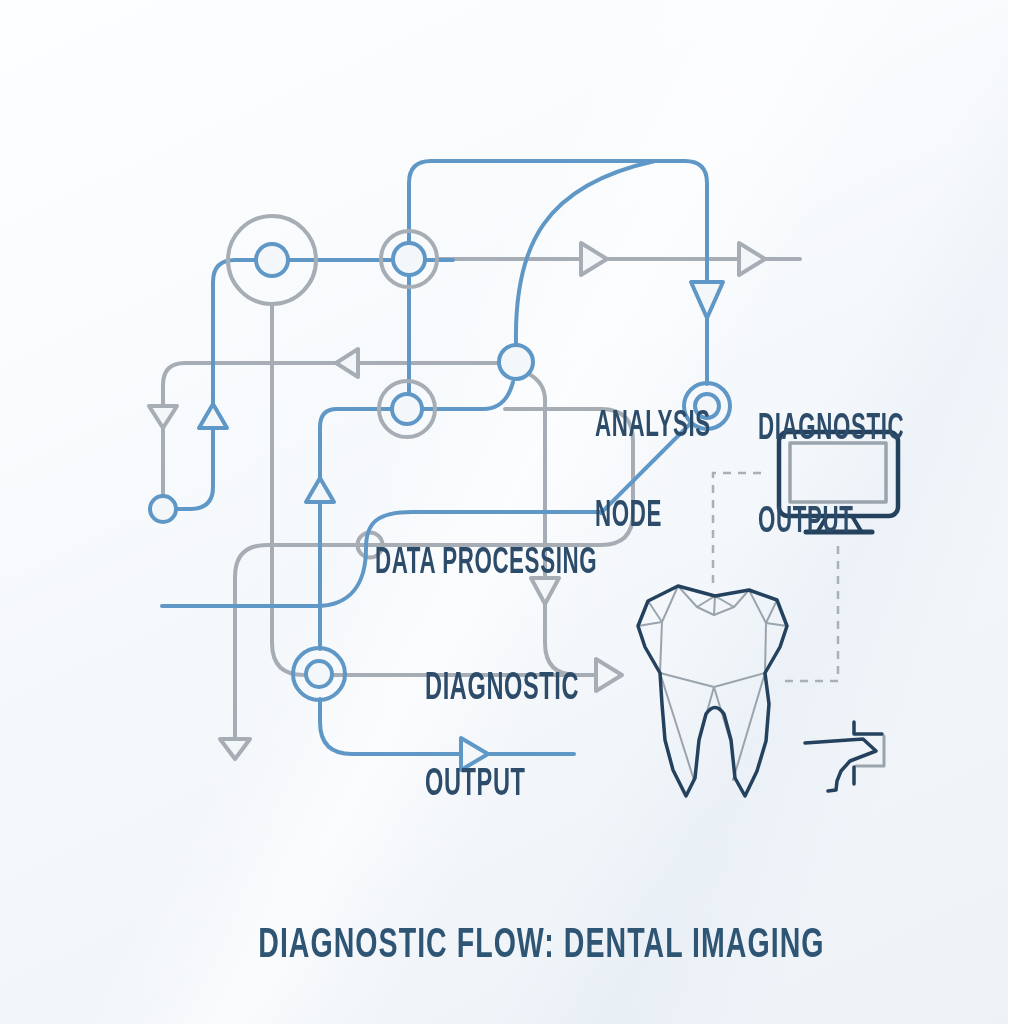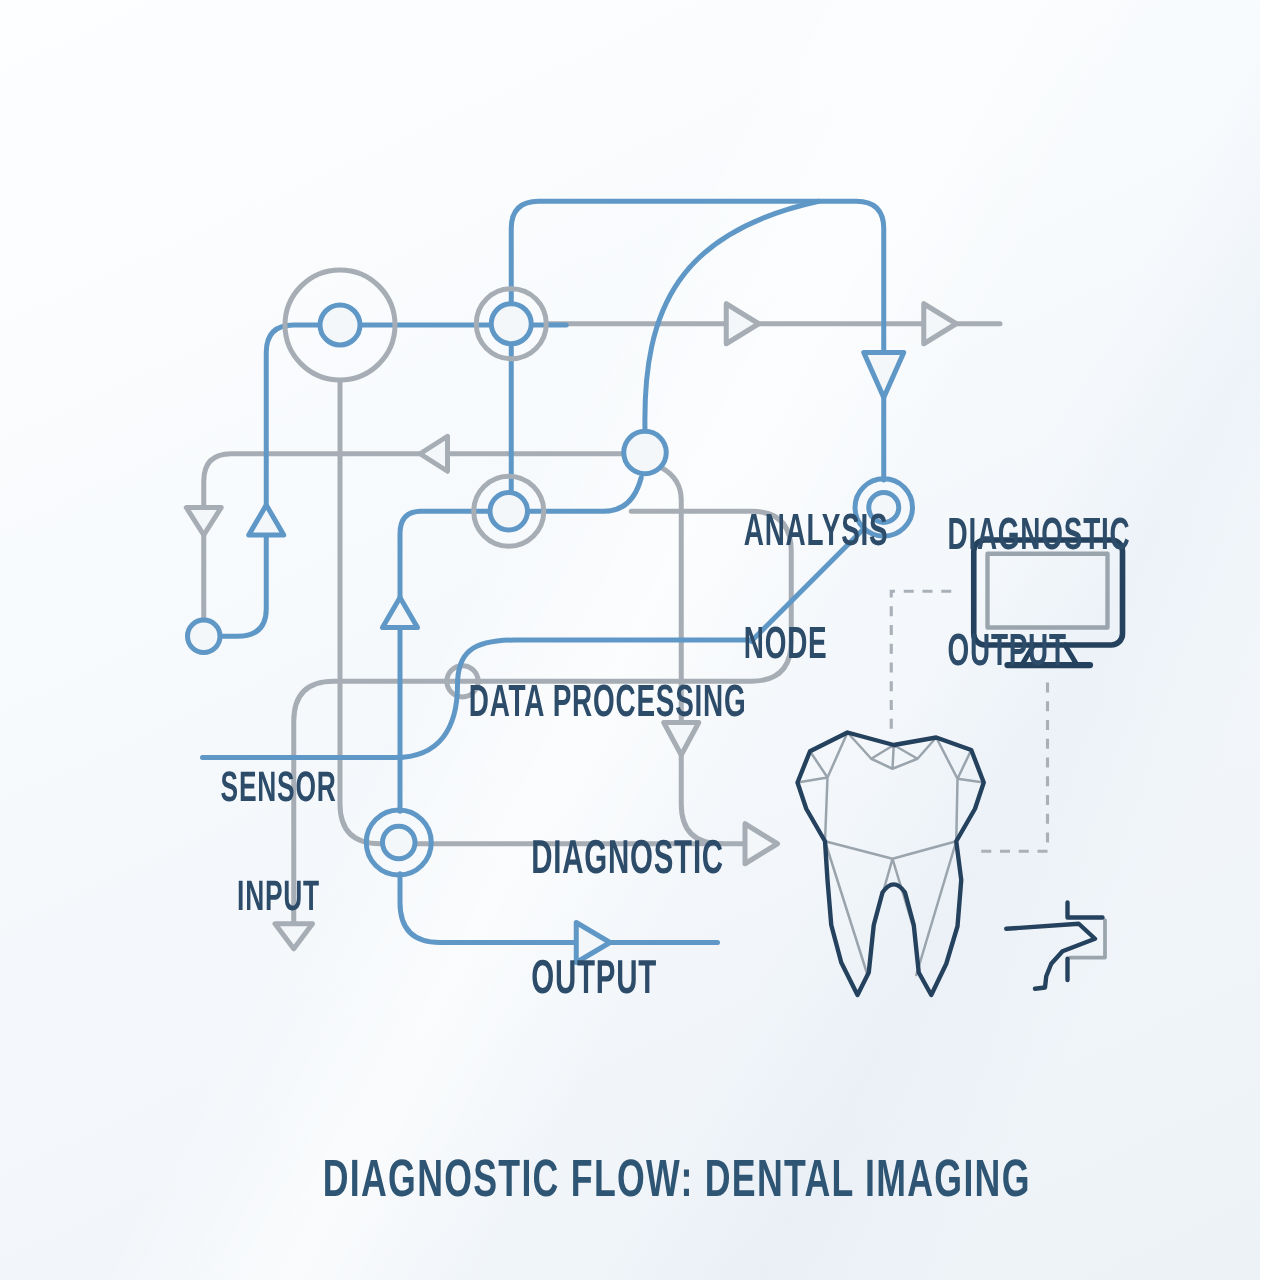--- a/index.html
+++ b/index.html
@@ -163,26 +163,20 @@
       <div>OUTPUT</div>
     </span>
   </div>
 
   <div class="label lbl-data">
     <span class="inner">
       <div>DATA PROCESSING</div>
     </span>
   </div>
 
-  <div class="label lbl-sensor centered">
-    <span class="inner">
-      <div>SENSOR</div>
-      <div>INPUT</div>
-    </span>
-  </div>
 
   <div class="label lbl-diag-mid">
     <span class="inner">
       <div>DIAGNOSTIC</div>
       <div>OUTPUT</div>
     </span>
   </div>
 
   <div class="title">
     <span class="inner">DIAGNOSTIC FLOW: DENTAL IMAGING</span>

